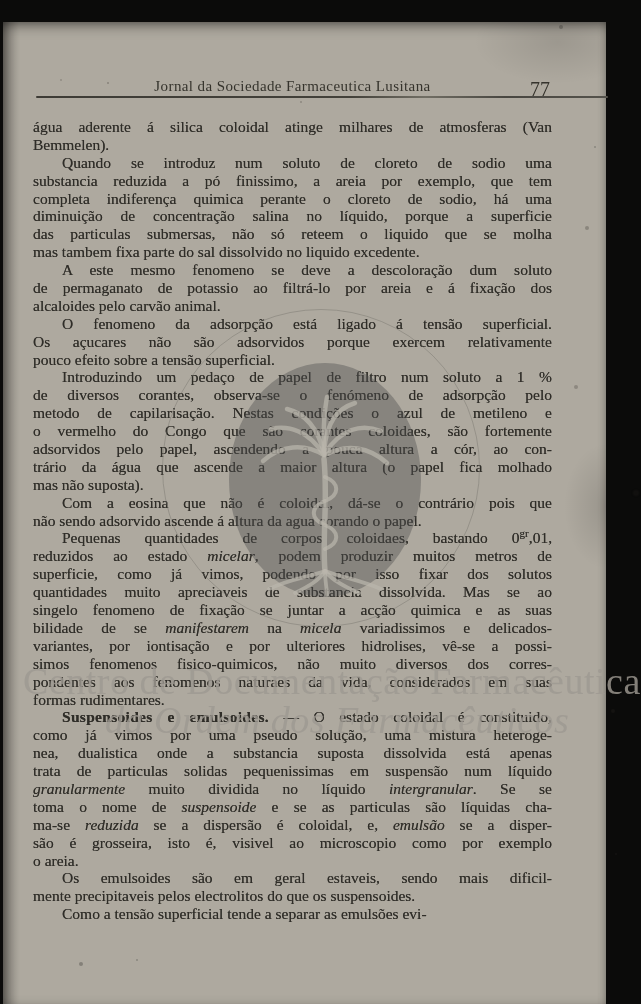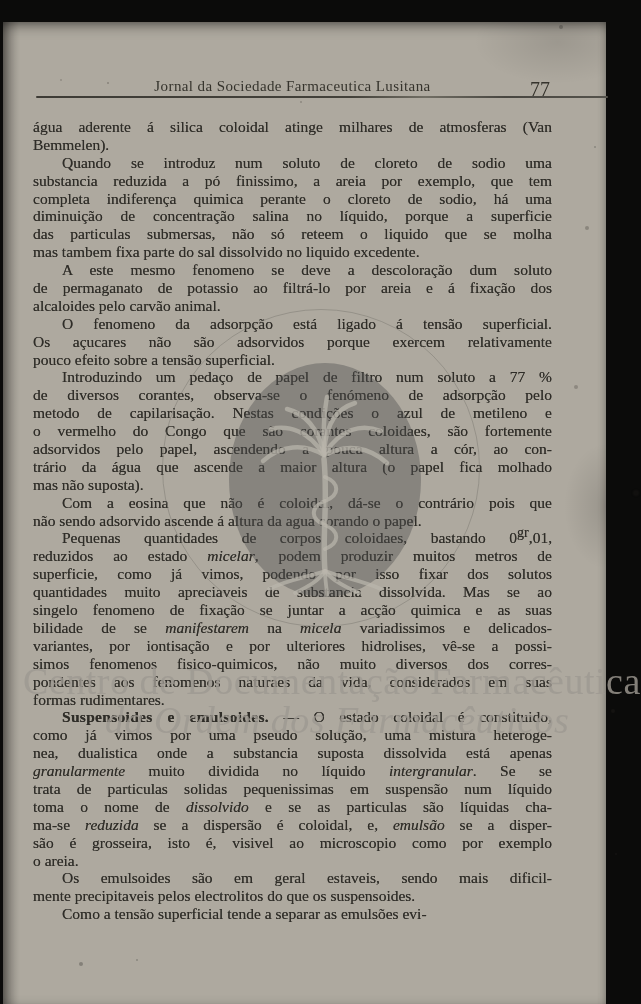--- a/index.html
+++ b/index.html
@@ -39,21 +39,21 @@
   }
   .para{margin:0;}
   .line{
     line-height:17.9px;height:17.9px;overflow:hidden;
     text-align:justify;text-align-last:justify;
   }
   .line.first-ind{text-indent:29px;}
   .line.para-end{text-align-last:left;}
   .line i{font-style:italic;font-family:Liberation Serif, serif;}
   .line b{font-weight:bold;letter-spacing:0.3px;}
-  .line sup{font-size:14px;vertical-align:super;line-height:0;}
+  .line sup{font-size:11px;vertical-align:super;line-height:0;}
   
   .wm{position:absolute;left:0;top:0;width:637px;height:988px;pointer-events:none;text-align:right;}
   .wm-circle{
     position:absolute;left:159px;top:287px;width:316px;height:316px;border-radius:50%;
     border:1.5px solid rgba(115,113,106,0.42);
   }
   .wm-oval{
     position:absolute;left:226px;top:341px;width:192px;height:234px;border-radius:50%;
     background:rgba(80,82,80,0.42);
   }
@@ -114,21 +114,21 @@
         <div class="line first-ind">A este mesmo fenomeno se deve a descoloração dum soluto</div>
         <div class="line">de permaganato de potassio ao filtrá-lo por areia e á fixação dos</div>
         <div class="line para-end">alcaloides pelo carvão animal.</div>
       </div>
       <div class="para">
         <div class="line first-ind">O fenomeno da adsorpção está ligado á tensão superficial.</div>
         <div class="line">Os açucares não são adsorvidos porque exercem relativamente</div>
         <div class="line para-end">pouco efeito sobre a tensão superficial.</div>
       </div>
       <div class="para">
-        <div class="line first-ind">Introduzindo um pedaço de papel de filtro num soluto a 77 %</div>
+        <div class="line first-ind">Introduzindo um pedaço de papel de filtro num soluto a 1 %</div>
         <div class="line">de diversos corantes, observa-se o fenómeno de adsorpção pelo</div>
         <div class="line">metodo de capilarisação. Nestas condições o azul de metileno e</div>
         <div class="line">o vermelho do Congo que são corantes coloidaes, são fortemente</div>
         <div class="line">adsorvidos pelo papel, ascendendo a pouca altura a cór, ao con-</div>
         <div class="line">trário da água que ascende a maior altura (o papel fica molhado</div>
         <div class="line para-end">mas não suposta).</div>
       </div>
       <div class="para">
         <div class="line first-ind">Com a eosina que não é coloidal, dá-se o contrário pois que</div>
         <div class="line para-end">não sendo adsorvido ascende á altura da agua corando o papel.</div>
@@ -142,23 +142,23 @@
         <div class="line">bilidade de se <i>manifestarem</i> na <i>micela</i> variadissimos e delicados-</div>
         <div class="line">variantes, por iontisação e por ulteriores hidrolises, vê-se a possi-</div>
         <div class="line">simos fenomenos fisico-quimicos, não muito diversos dos corres-</div>
         <div class="line">pondentes aos fenomenos naturaes da vida, considerados em suas</div>
         <div class="line para-end">formas rudimentares.</div>
       </div>
       <div class="para" style="">
         <div class="line first-ind"><b>Suspensoides e emulsoides.</b> — O estado coloidal é constituido,</div>
         <div class="line">como já vimos por uma pseudo solução, uma mistura heteroge-</div>
         <div class="line">nea, dualistica onde a substancia suposta dissolvida está apenas</div>
+        <div class="line">trata de particulas solidas pequenissimas em suspensão num líquido</div>
         <div class="line"><i>granularmente</i> muito dividida no líquido <i>intergranular</i>. Se se</div>
-        <div class="line">trata de particulas solidas pequenissimas em suspensão num líquido</div>
-        <div class="line">toma o nome de <i>dissolvido</i> e se as particulas são líquidas cha-</div>
+        <div class="line">toma o nome de <i>suspensoide</i> e se as particulas são líquidas cha-</div>
         <div class="line">ma-se <i>reduzida</i> se a dispersão é coloidal, e, <i>emulsão</i> se a disper-</div>
         <div class="line">são é grosseira, isto é, visivel ao microscopio como por exemplo</div>
         <div class="line para-end">o areia.</div>
       </div>
       <div class="para">
         <div class="line first-ind">Os emulsoides são em geral estaveis, sendo mais dificil-</div>
         <div class="line para-end">mente precipitaveis pelos electrolitos do que os suspensoides.</div>
       </div>
       <div class="para">
         <div class="line first-ind para-end">Como a tensão superficial tende a separar as emulsões evi-</div>

